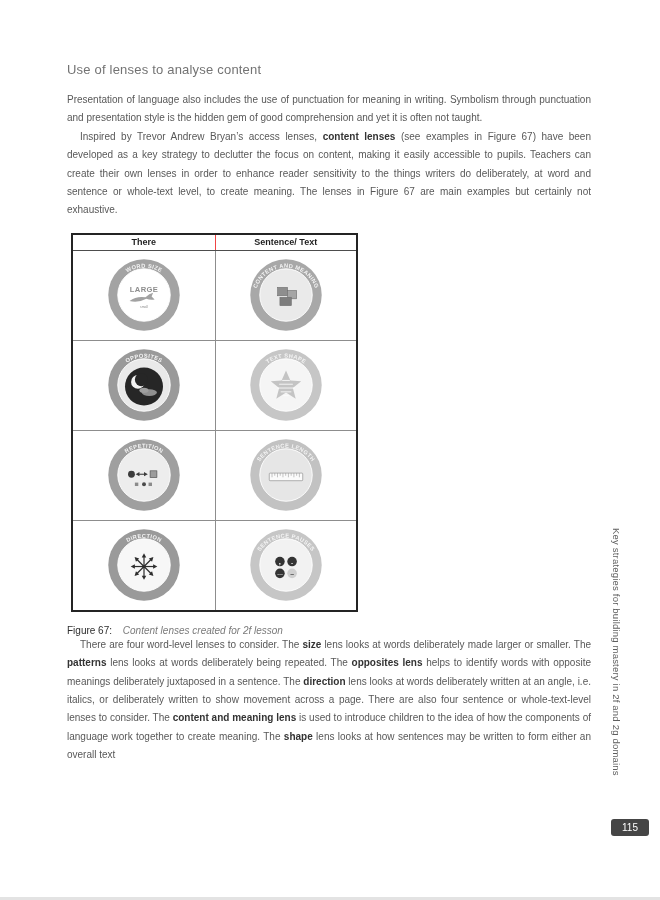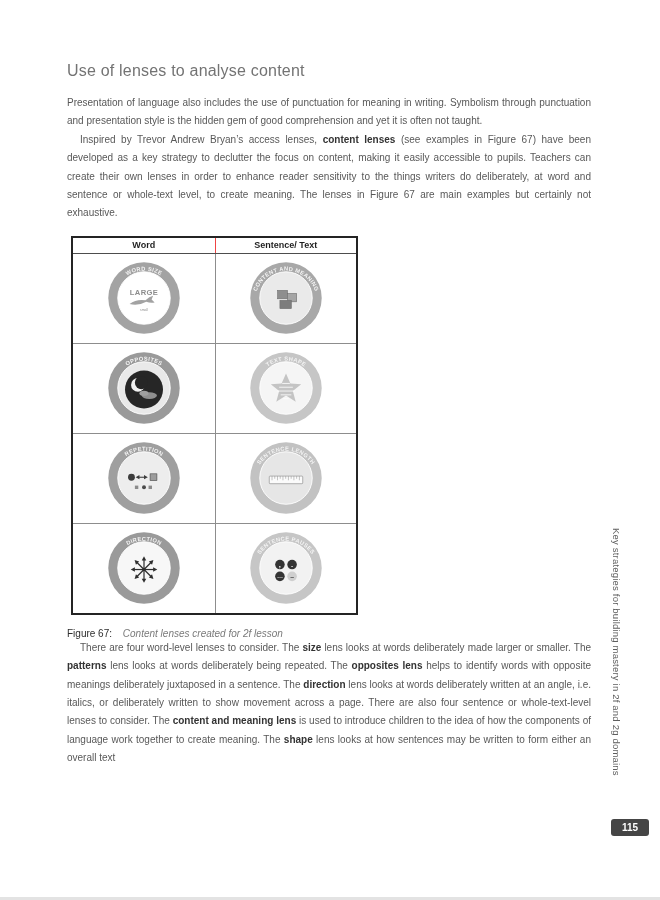--- a/index.html
+++ b/index.html
@@ -2,21 +2,21 @@
 <html><head>
 <meta charset="utf-8">
 <style>
   html,body { margin:0; padding:0; background:#ffffff; }
   .page {
     position:relative; width:660px; height:900px; background:#ffffff;
     overflow:hidden; font-family:"Liberation Sans", sans-serif;
   }
   .content { position:absolute; left:67px; top:62px; width:524px; }
   .title {
-    font-size:16px; font-weight:400; color:#737373; margin:0 0 14px 0;
+    font-size:13px; font-weight:400; color:#737373; margin:0 0 14px 0;
     letter-spacing:0.2px;
   }
   p.body {
     font-size:10px; color:#585858; line-height:18.4px; text-align:justify;
     margin:0;
   }
   p.body .bold { font-weight:bold; color:#333333; }
   p.indent { text-indent:13px; }
 
   .lens-table {
@@ -43,41 +43,41 @@
 
   .para3 { margin-top:29px; }
 
   .sidebar-text {
     position:absolute; left:611px; top:528px; height:290px;
     writing-mode:vertical-rl; font-size:9.5px; color:#5e5e5e; letter-spacing:0.2px;
     white-space:nowrap;
   }
   .page-badge {
     position:absolute; left:611px; top:819px; width:38px; height:17px;
-    background:#454545; color:#ffffff; font-size:10px; font-weight:bold;
+    background:#454545; color:#ffffff; font-size:10px; font-weight:normal;
     display:flex; align-items:center; justify-content:center; border-radius:3px;
   }
   .page-edge {
     position:absolute; left:0; bottom:0; width:100%; height:3px; background:#e3e3e3;
   }
 </style>
 </head>
 <body>
 
 <div class="page">
   <div class="content">
 
     <h1 class="title">Use of lenses to analyse content</h1>
 
     <p class="body"><span>Presentation of language also includes the use of punctuation for meaning in writing. Symbolism through punctuation and presentation style is the hidden gem of good comprehension and yet it is often not taught.</span></p>
     <p class="body indent"><span>Inspired by Trevor Andrew Bryan’s access lenses, </span><span class="bold">content lenses</span><span> (see examples in Figure 67) have been developed as a key strategy to declutter the focus on content, making it easily accessible to pupils. Teachers can create their own lenses in order to enhance reader sensitivity to the things writers do deliberately, at word and sentence or whole-text level, to create meaning. The lenses in Figure 67 are main examples but certainly not exhaustive.</span></p>
 
     <div class="lens-table">
       <div class="lens-header">
-        <div class="hcell">Word</div>
+        <div class="hcell">There</div>
         <div class="hcell">Sentence/ Text</div>
       </div>
       <div class="lens-grid" id="lens-grid">
           <div class="lens-cell">
             <svg class="lens-svg" viewBox="0 0 100 100" role="img">
     <circle cx="50" cy="50" r="47" fill="#a3a3a3"></circle>
     <circle cx="50" cy="50" r="34.5" fill="#ffffff" stroke="#ffffff" stroke-width="1.2"></circle>
     <defs>
                 <path id="lensarc0" d="M 9 55 A 41 41 0 0 1 91 55" fill="none"></path>
               </defs>

